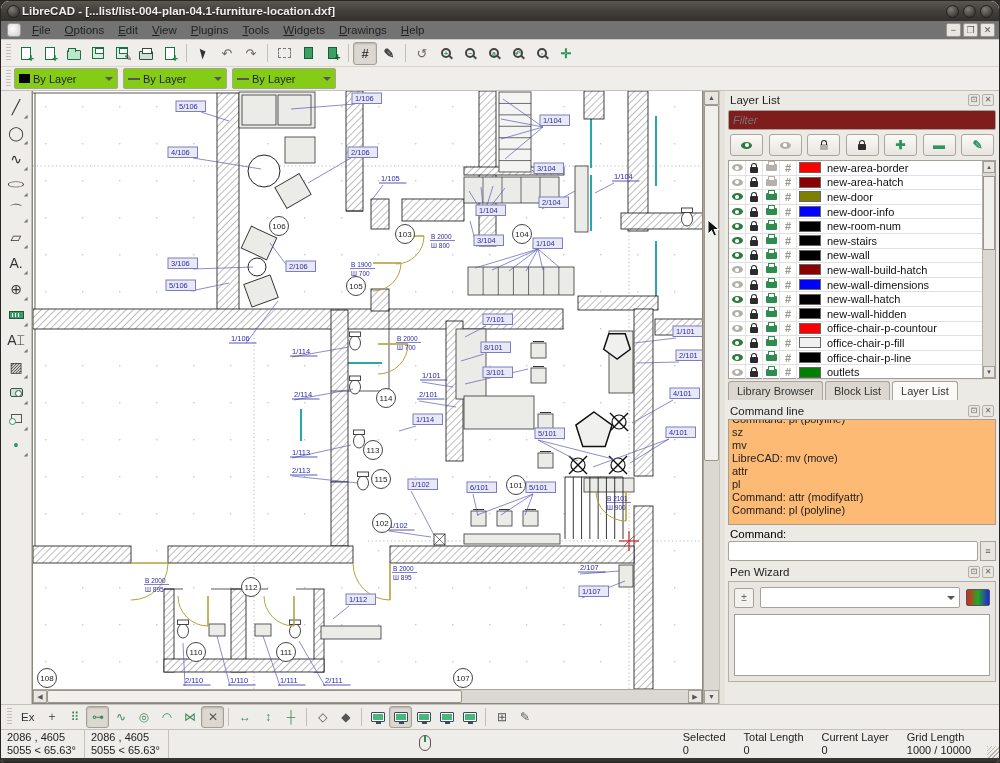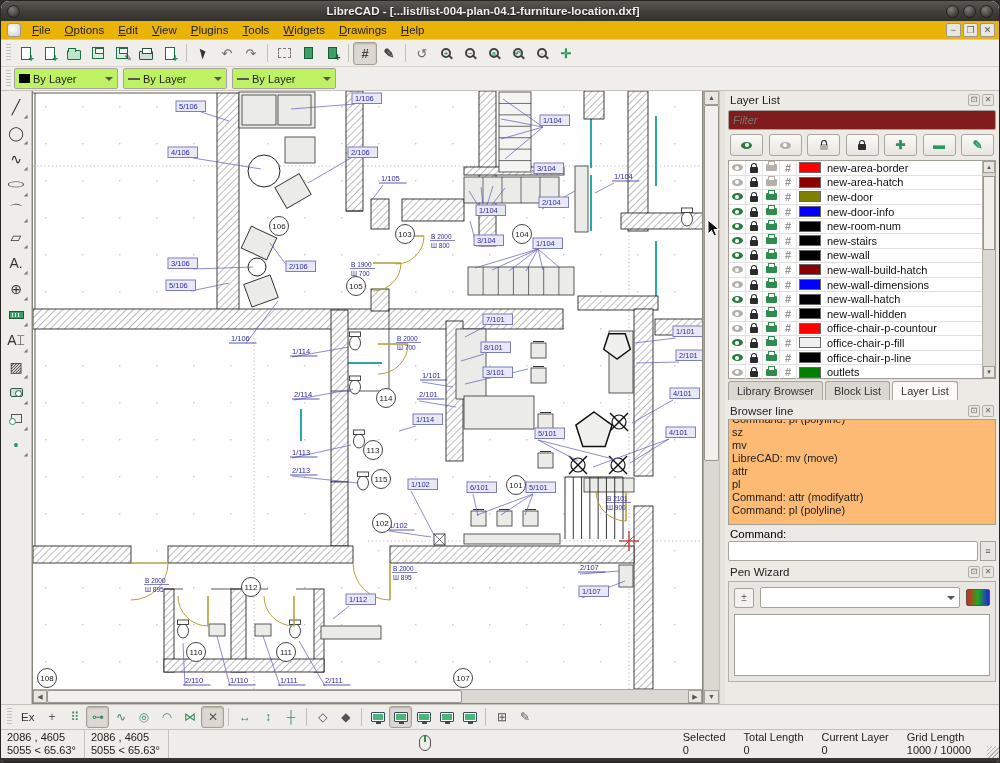--- a/index.html
+++ b/index.html
@@ -1,23 +1,23 @@
 <!DOCTYPE html>
 <html><head>
 <meta charset="utf-8">
 <style>
 *{margin:0;padding:0;box-sizing:border-box;font-family:"Liberation Sans",sans-serif}
 html,body{width:1000px;height:763px;background:#2e2c29;overflow:hidden}
 .window{position:absolute;inset:0;background:#efede9;border-radius:9px 9px 4px 4px;overflow:hidden;border:1px solid #262522}
 
 .titlebar{height:20px;background:linear-gradient(#5a5751,#413e3a 55%,#33312d);display:flex;align-items:center;padding:0 4px;border-radius:8px 8px 0 0}
 .titlebar .tcirc{width:13px;height:13px;border-radius:50%;background:radial-gradient(circle at 35% 30%,#807d78,#413f3b 70%);margin:0 2px;border:1px solid #232220}
-.title-text{flex:1;text-align:center;color:#f2f0ee;font-size:11.5px;font-weight:bold;text-shadow:0 1px 1px #111}
+.title-text{flex:1;text-align:left;color:#f2f0ee;font-size:11.5px;font-weight:bold;text-shadow:0 1px 1px #111}
 
-.menubar{height:19px;background:#eab308;display:flex;align-items:center;border-bottom:1px solid #cfcac2;padding:0 2px}
+.menubar{height:19px;background:#737373;display:flex;align-items:center;border-bottom:1px solid #cfcac2;padding:0 2px}
 .appicon{width:14px;height:14px;border:1px solid #999;border-radius:3px;margin:0 4px;background:radial-gradient(circle at 40% 40%,#fff,#cfcdc9)}
 .menu-item{font-size:11.5px;color:#222;padding:1px 7px;cursor:default}
 .menu-item u{text-decoration:underline}
 .mb-sp{flex:1}
 .wbtn{width:15px;height:14px;border:1px solid #9b968e;background:#e9e6e1;font-size:9px;line-height:12px;text-align:center;color:#555;margin-right:2px;border-radius:2px}
 
 .toolbar1{height:27px;background:#f0eeea;display:flex;align-items:center;border-bottom:1px solid #d8d3cb;padding:0 2px}
 .toolbar2{height:24px;background:#f0eeea;display:flex;align-items:center;border-bottom:1px solid #c6c1b9;padding:0 2px}
 .grip{width:5px;height:18px;margin:0 3px;background:repeating-linear-gradient(#b9b4ac 0 1px,transparent 1px 3px);opacity:.8}
 .tbtn{width:24px;height:23px;display:flex;align-items:center;justify-content:center;border:1px solid transparent;border-radius:3px;position:relative}
@@ -45,21 +45,21 @@
 .i-mon{width:14px;height:10px;border:1px solid #3c4a55;border-radius:1px;background:#fff;position:relative}
 .i-mon .scr{position:absolute;inset:1px;background:#49b77c}
 .i-mon::after{content:"";position:absolute;left:4px;bottom:-3px;width:5px;height:2px;background:#3c4a55}
 .i-cam{width:13px;height:9px;background:#cfe0d6;border:1px solid #2d5c41;border-radius:2px;position:relative}
 .i-cam::before{content:"";position:absolute;left:4px;top:1px;width:5px;height:5px;border:1px solid #2d5c41;border-radius:50%;background:#fff}
 .i-blk{width:11px;height:9px;border:1px solid #555;position:relative}
 .i-blk::after{content:"";position:absolute;left:-3px;bottom:-3px;width:5px;height:5px;border:1px solid #2d9560;border-radius:50%;background:#fff}
 .i-ruler{width:15px;height:8px;background:#3aa065;border:1px solid #1b5c38;position:relative}
 .i-ruler::before{content:"";position:absolute;inset:1px 2px;background:repeating-linear-gradient(90deg,#fff 0 1px,transparent 1px 3px)}
 
-.combo{display:flex;align-items:center;height:21px;background:#bef264;border:1px solid #a8a39a;border-radius:2px;width:104px;margin-right:5px;padding:0 2px;font-size:11px}
+.combo{display:flex;align-items:center;height:21px;background:#84cc16;border:1px solid #a8a39a;border-radius:2px;width:104px;margin-right:5px;padding:0 2px;font-size:11px}
 .combo .sw{width:11px;height:9px;background:#000;margin:0 3px 0 2px}
 .combo .swline{width:12px;height:2px;background:#555;margin:0 3px 0 2px}
 .combo .cval{flex:1;color:#222}
 .combo .carr{width:0;height:0;border-left:4px solid transparent;border-right:4px solid transparent;border-top:4px solid #555;margin-right:2px}
 
 .main{display:flex;height:613px}
 .toolcol{width:31px;background:#efede9;border-right:1px solid #c4c0b8;display:flex;flex-direction:column;align-items:center;padding-top:3px}
 .tcb{width:25px;height:25px;display:flex;align-items:center;justify-content:center;position:relative;margin-bottom:1px;color:#333;font-size:14px}
 .tcb::after{content:"◢";position:absolute;right:1px;bottom:0;font-size:5px;color:#777}
 .canvas-wrap{width:671px;position:relative;background:#fff;border:1px solid #8a867e;border-top:none}
@@ -1233,21 +1233,21 @@
           </div>
         </div>
         <div class="tabs" id="dock-tabs">
             <div class="tab">Library Browser</div>
             <div class="tab">Block List</div>
             <div class="tab active">Layer List</div>
           </div>
       </div>
       <div class="panel">
         <div class="ptitle">
-          <span class="pt">Browser line</span>
+          <span class="pt">Command line</span>
           <span class="pbtn">⊡</span>
           <span class="pbtn">✕</span>
         </div>
         <div class="history" id="cmd-history">
             <div>Command: pl (polyline)</div>
             <div>sz</div>
             <div>mv</div>
             <div>LibreCAD: mv (move)</div>
             <div>attr</div>
             <div>pl</div>

